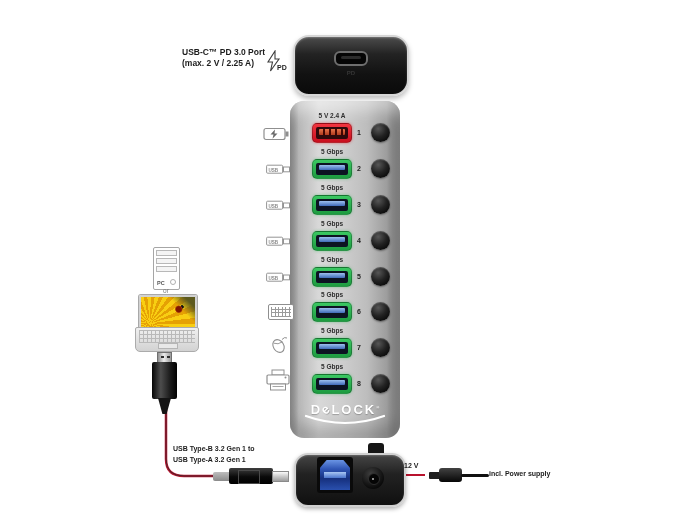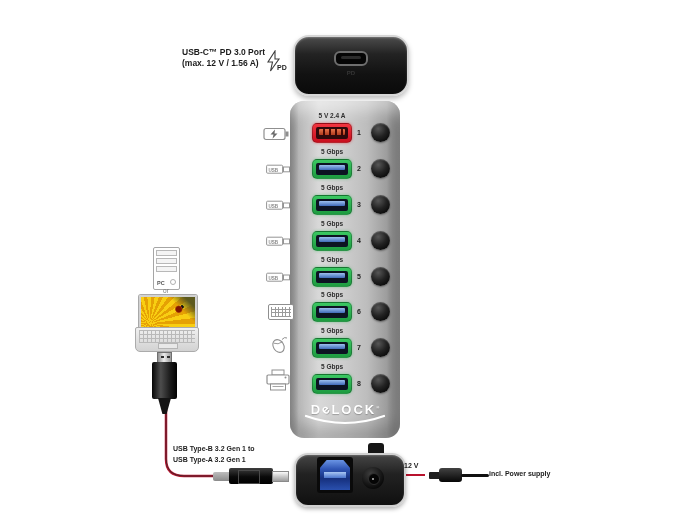--- a/index.html
+++ b/index.html
@@ -115,21 +115,21 @@
 <div id="stage">
 
   <svg class="abs" style="left:0;top:0;" width="700" height="530" viewBox="0 0 700 530">
     <path d="M166,408 L166,459 Q166,476 184,476 L214,476" fill="none" stroke="#b8122d" stroke-width="2.5"></path>
     <path d="M166,408 L166,459 Q166,476 184,476 L214,476" fill="none" stroke="#2a2a2a" stroke-width="0.8"></path>
     <line x1="402" y1="475" x2="425" y2="475" stroke="#b8122d" stroke-width="2"></line>
   </svg>
 
   <div class="lbl" style="left:182px;top:47px;font-size:8.5px;line-height:11px;">
     <div>USB-C™ PD 3.0 Port</div>
-    <div>(max. 12 V / 1.56 A)</div>
+    <div>(max. 2 V / 2.25 A)</div>
   </div>
   <svg class="abs" style="left:265px;top:50px;" width="18" height="22" viewBox="0 0 18 22">
     <polygon points="10,1 3,12 7.5,12 5.5,21 14,9 10,9" fill="#fff" stroke="#3c3c3c" stroke-width="1.1"></polygon>
   </svg>
   <div class="lbl" style="left:277px;top:64px;font-size:7px;">PD</div>
 
   <div class="abs top-cap">
     <div class="usbc-port"></div>
     <div class="cap-mark">PD</div>
   </div>

